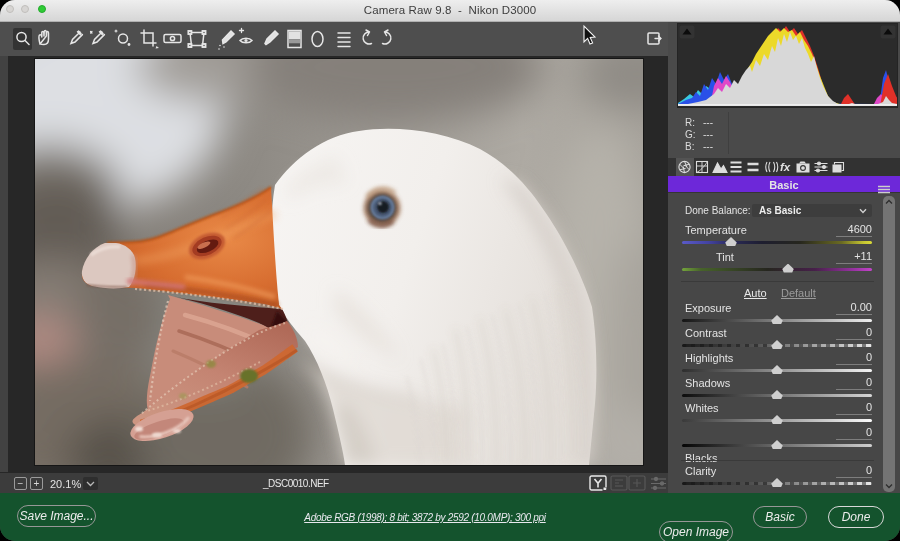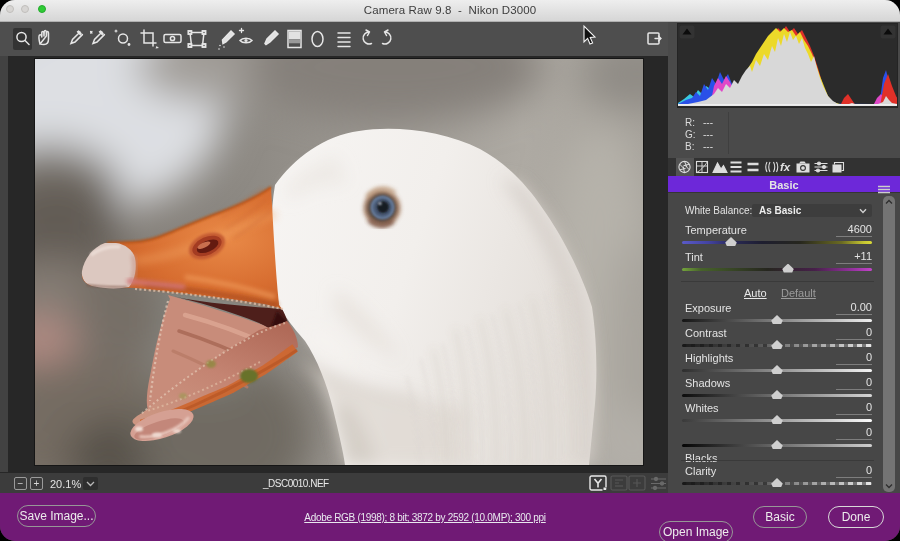--- a/index.html
+++ b/index.html
@@ -28,21 +28,21 @@
 #fname { position:absolute; left:263px; top:5px; font-size:10px; letter-spacing:-0.5px; color:#e8e8e8; }
 
 #rpanel { position:absolute; left:668px; top:22px; width:232px; height:471px; background:#4a4a4a; }
 #hist { position:absolute; left:678px; top:24px; width:219px; height:83px; background:#2b2b2b; box-shadow:0 0 0 1px #242424; }
 #rgbinfo { position:absolute; left:668px; top:107px; width:232px; height:51px; font-size:10px; color:#dcdcdc; }
 #tabs { position:absolute; left:668px; top:158px; width:232px; height:18px; background:#323232; }
 #basichdr { position:absolute; left:668px; top:176px; width:232px; height:17px; background:#6d28d9; border-bottom:1px solid #353535; }
 #basichdr .t { position:absolute; left:0; right:0; top:3px; text-align:center; font-size:11px; color:#e4e4e4; font-weight:bold; }
 #settings { position:absolute; left:668px; top:193px; width:232px; height:300px; background:#474747; }
 
-#footer { position:absolute; left:0; top:493px; width:900px; height:48px; background:#701a75; }
+#footer { position:absolute; left:0; top:493px; width:900px; height:48px; background:#14532d;font-style:italic; }
 .btn { position:absolute; border:1px solid #979797; border-radius:11px; color:#ececec; font-size:12px; text-align:center; background:transparent; }
 #link { position:absolute; left:0; width:850px; top:19px; text-align:center; font-size:10px; letter-spacing:-0.3px; color:#e8e8ee; text-decoration:underline; }
 
 .slabel { position:absolute; font-size:11px; color:#e3e3e3; }
 .sval { position:absolute; width:36px; text-align:right; font-size:11px; color:#e3e3e3; border-bottom:1px solid #7e7e7e; padding-bottom:1px; }
 .strack { position:absolute; height:3px; border-radius:1.5px; }
 .sthumb { position:absolute; width:12px; height:9px; background:#cfcfcf;
   clip-path:polygon(50% 0%, 98% 62%, 85% 100%, 15% 100%, 2% 62%); }
 .divider { position:absolute; left:681px; width:193px; height:1px; background:#3a3a3a; }
 </style>
@@ -392,33 +392,33 @@
       <rect x="164.5" y="6.5" width="9" height="8" fill="#dddddd" stroke="none"></rect>
       <path d="M 166.5,6.5 l 0,-2 l 9,0 l 0,8 l -2,0" fill="none"></path>
     </g>
   </svg>
   </div>
   <div id="basichdr">
       <div class="t">Basic</div>
     </div>
   <div id="settings"></div>
   <div id="wbrow">
-    <div class="slabel" style="left:685px; top:205px; font-size:10px;">White Balance:</div>
+    <div class="slabel" style="left:685px; top:205px; font-size:10px;">Done Balance:</div>
     <div style="position:absolute; left:752px; top:204px; width:120px; height:13px; background:#3d3d3d; border-radius:2px;">
       <span style="position:absolute; left:7px; top:1px; font-size:10px; color:#ededed; font-weight:bold;">As Basic</span>
       <svg style="position:absolute; right:5px; top:3.5px;" width="8" height="6" viewBox="0 0 8 6">
           <path d="M 1,1.2 L 4,4.4 L 7,1.2" stroke="#cfcfcf" stroke-width="1.4" fill="none"></path>
         </svg>
     </div>
   </div>
   <div class="slabel" style="left:685px; top:224px;">Temperature</div>
   <div class="sval" style="left:836px; top:223px;">4600</div>
   <div class="strack" style="left:682px; top:241px; width:190px; background:linear-gradient(90deg,#5a5ac8 0%,#4343a2 14%,#2a2a58 26%,#1e1e30 42%,#26261e 62%,#6a6a22 84%,#c8c832 96%,#d8d838 100%);"></div>
   <div class="sthumb" style="left:725px; top:237px;"></div>
-  <div class="slabel" style="left:685px; top:251px;">Tint</div>
+  <div class="slabel" style="left:716px; top:251px;">Tint</div>
   <div class="sval" style="left:836px; top:250px;">+11</div>
   <div class="strack" style="left:682px; top:267.5px; width:190px; background:linear-gradient(90deg,#74a43c 0%,#47632a 10%,#26261f 45%,#47204a 70%,#9632a0 90%,#c244c8 100%);"></div>
   <div class="sthumb" style="left:782px; top:263.5px;"></div>
   <div class="divider" style="top:281px;"></div>
   <div style="position:absolute; left:744px; top:287px; font-size:11px; color:#e8e8e8; text-decoration:underline;">Auto</div>
   <div style="position:absolute; left:781px; top:287px; font-size:11px; color:#9b9b9b; text-decoration:underline;">Default</div>
   <div class="slabel" style="left:685px; top:302px;">Exposure</div>
   <div class="sval" style="left:836px; top:301px;">0.00</div>
   <div class="strack" style="left:682px; top:319px; width:190px; background:linear-gradient(90deg,#151515,#ededed);"></div>
   <div class="sthumb" style="left:771px; top:315px;"></div>

